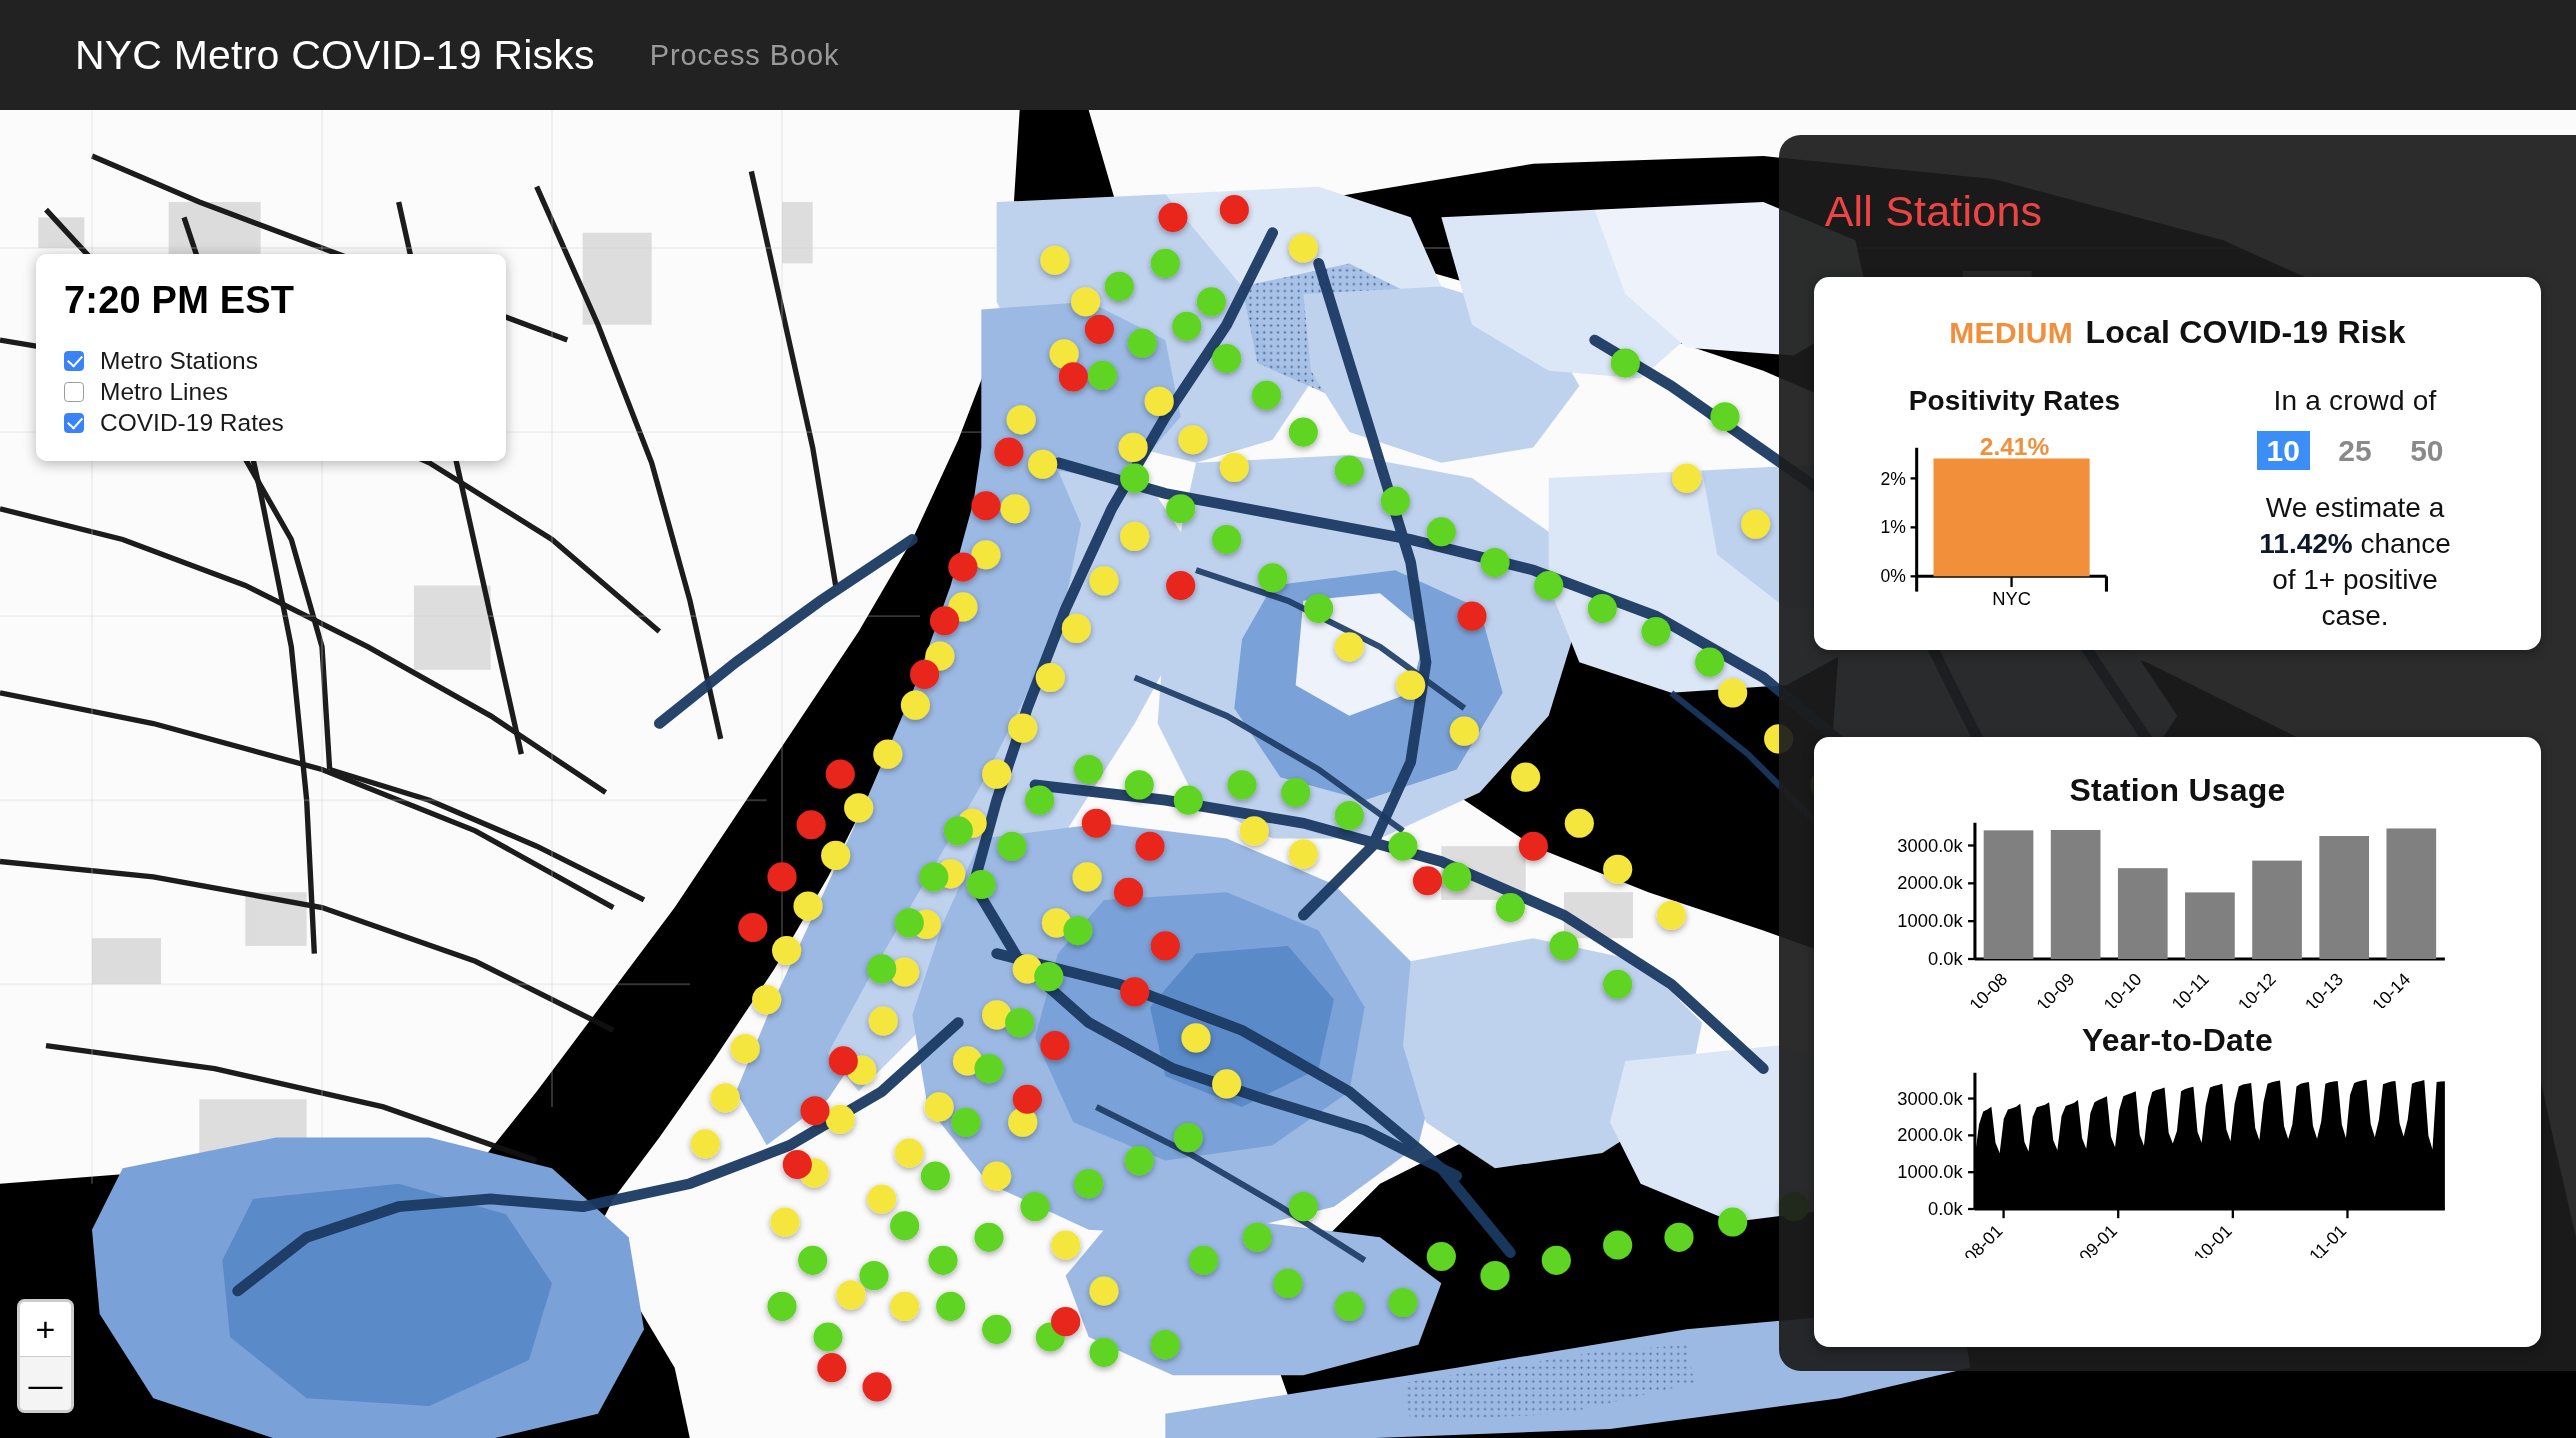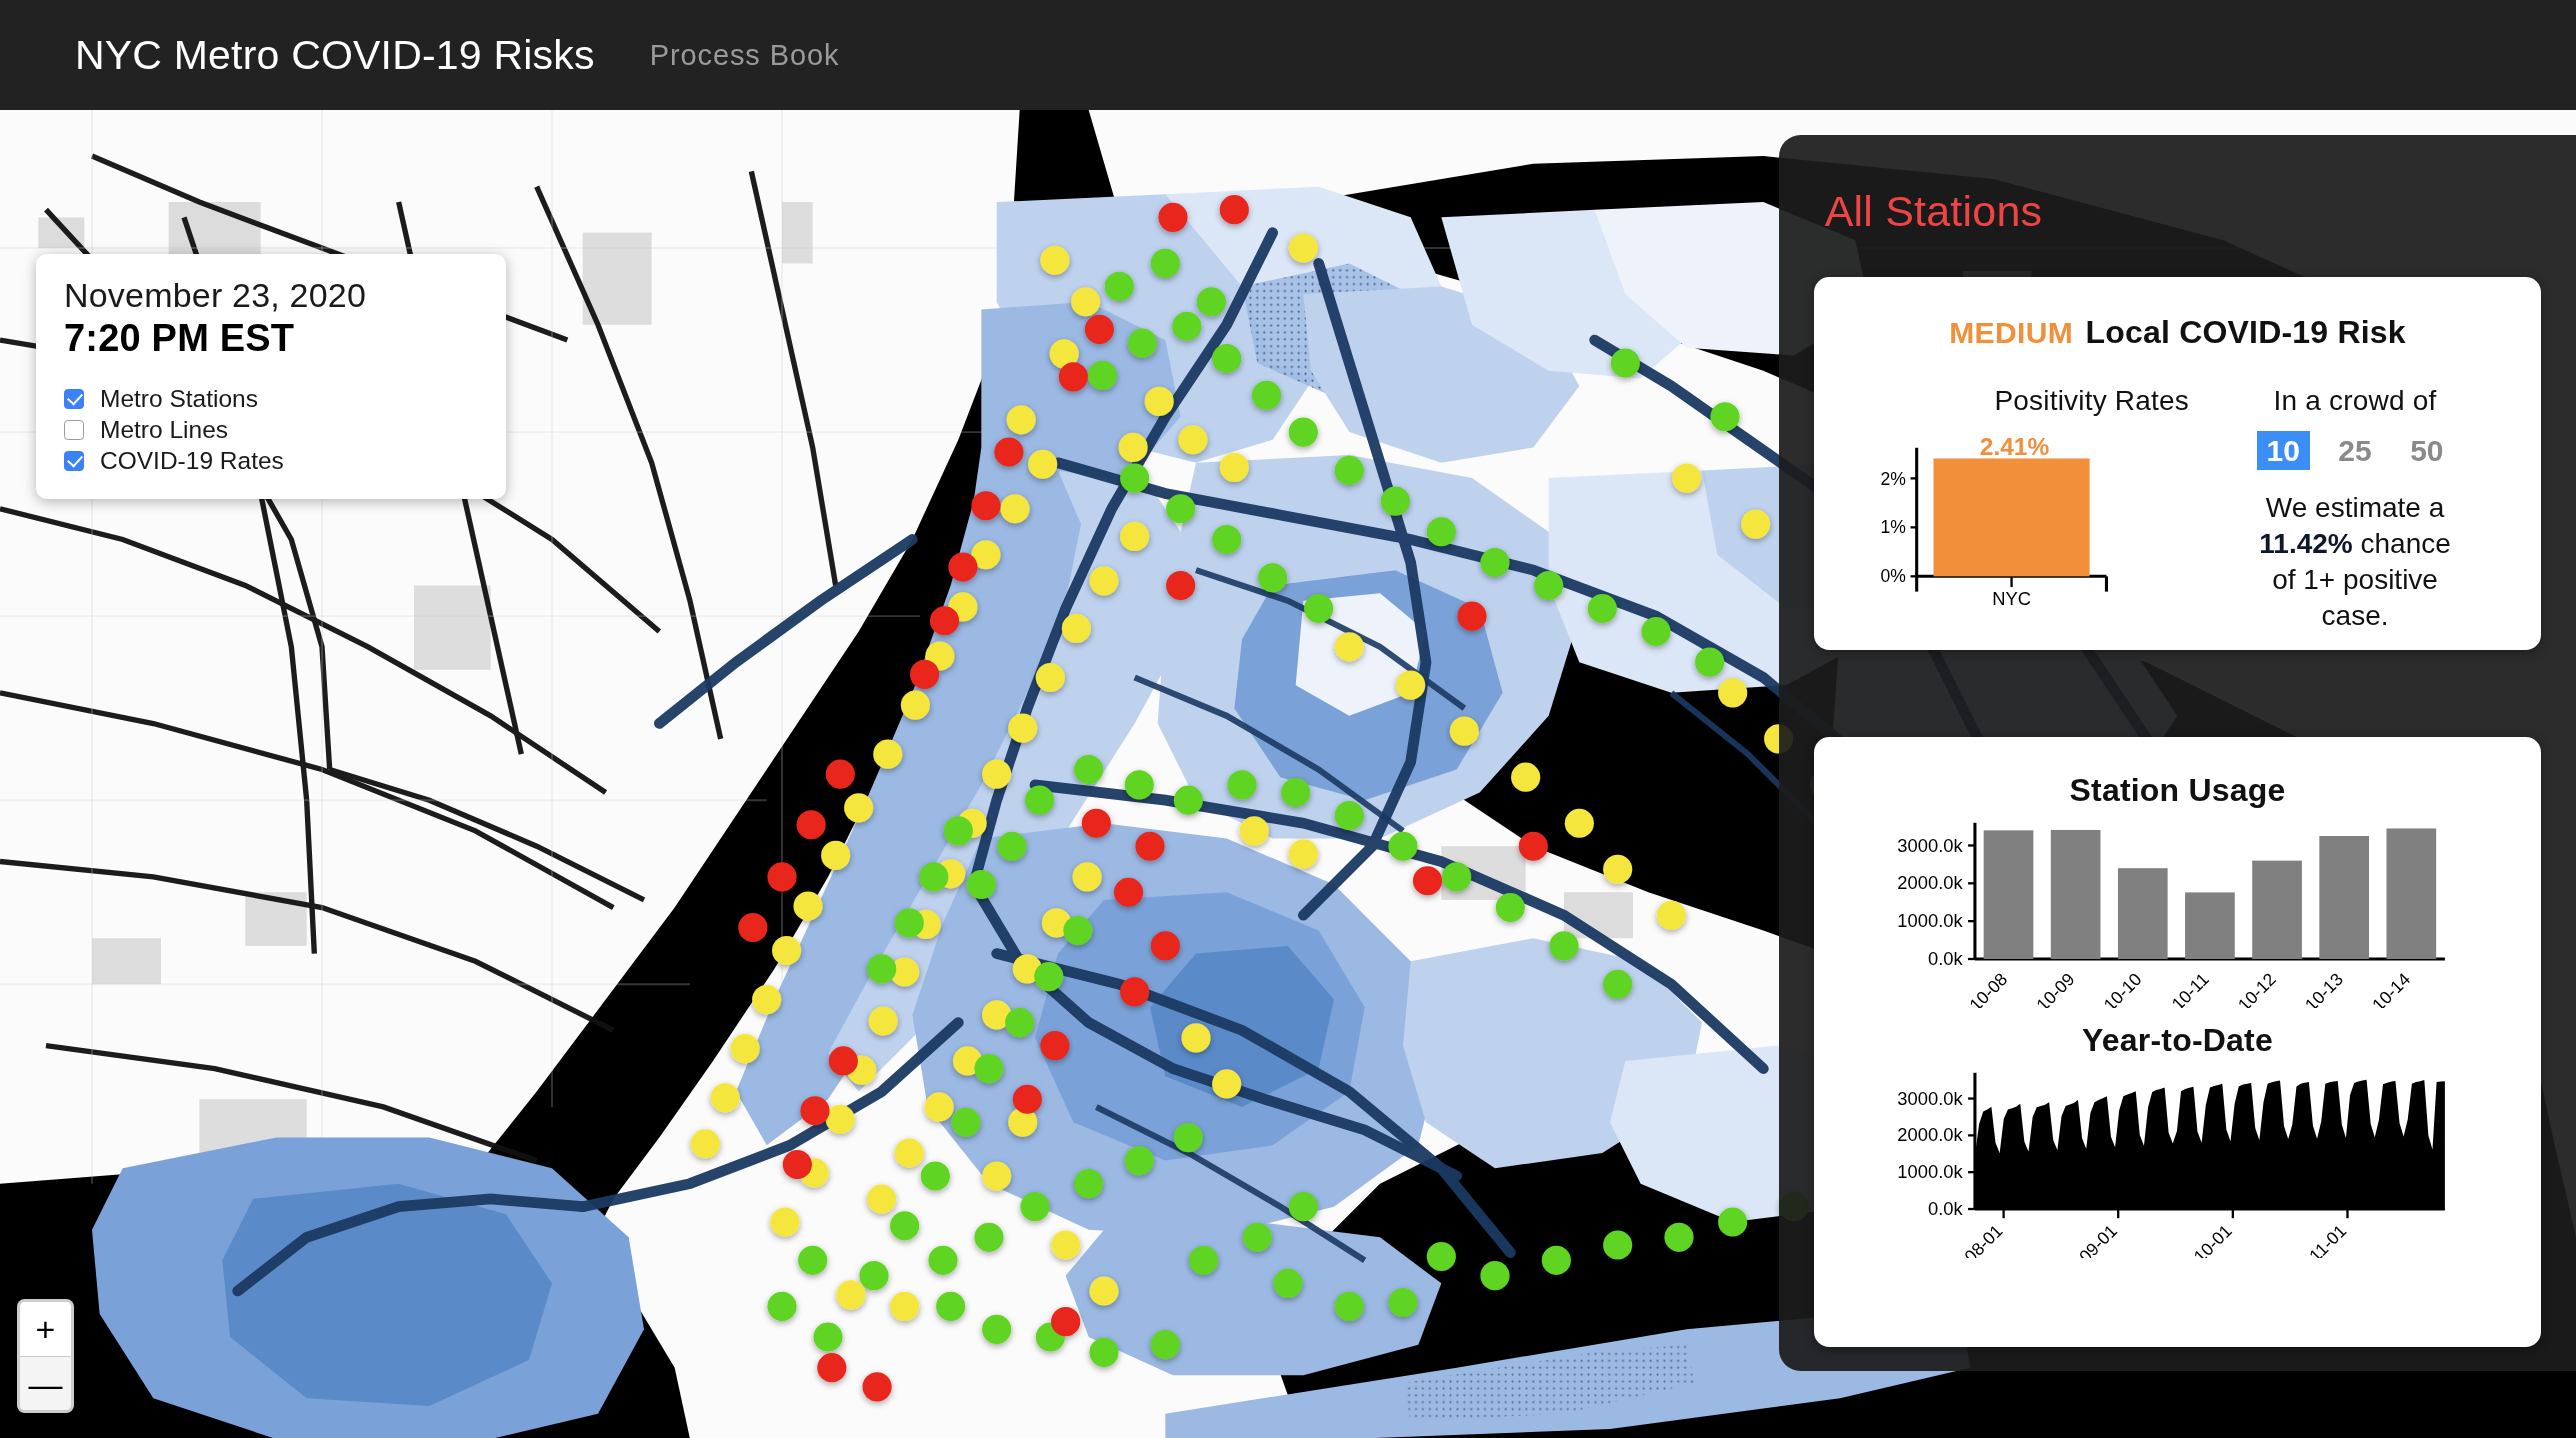--- a/index.html
+++ b/index.html
@@ -148,22 +148,22 @@
     gap: 12.3px; margin-top: 14px; white-space: nowrap;
   }
   .risk-level { font-size: 30px; font-weight: 700; color: #F28F3B; letter-spacing: 0.4px; }
   .risk-head-text { font-size: 32px; font-weight: 700; color: #111; letter-spacing: 0.2px; }
 
   .risk-body { display: flex; margin-top: 34px; }
   .risk-left { width: 349px; }
   .risk-right { flex: 1; text-align: center; padding-left: 6.1px; }
 
   .sub-head {
-    font-size: 28px; font-weight: 400; color: #111;
-    text-align: right; letter-spacing: 0.2px;
+    font-size: 28px; font-weight: 700; color: #111;
+    text-align: center; letter-spacing: 0.2px;
   }
   .crowd-label { font-size: 28px; color: #111; text-align: center; letter-spacing: 0.2px; }
 
   .crowd-opts {
     display: flex; align-items: center; justify-content: center;
     gap: 18.4px; margin-top: 14px;
   }
   .crowd-pill {
     font-size: 30px; font-weight: 700; color: #8a8a8a;
     padding: 3.8px 10px; border-radius: 0; line-height: 1.05;
@@ -541,21 +541,20 @@
             <circle cx="1862" cy="1005" r="19"></circle>
           <circle cx="2000" cy="960" r="19"></circle>
             <circle cx="1390" cy="1580" r="19"></circle>
           <circle cx="1085" cy="1640" r="19"></circle>
             <circle cx="1144" cy="1665" r="19"></circle>
         </g>
       </g>
     </svg>
 
     <div class="legend-card">
-      <div class="legend-date">November 23, 2020</div>
       <div class="legend-time">7:20 PM EST</div>
       <div class="legend-list">
         <div class="legend-row">
           <span class="cbx on"></span>
           <span class="legend-label">Metro Stations</span>
         </div>
         <div class="legend-row">
           <span class="cbx off"></span>
           <span class="legend-label">Metro Lines</span>
         </div>

